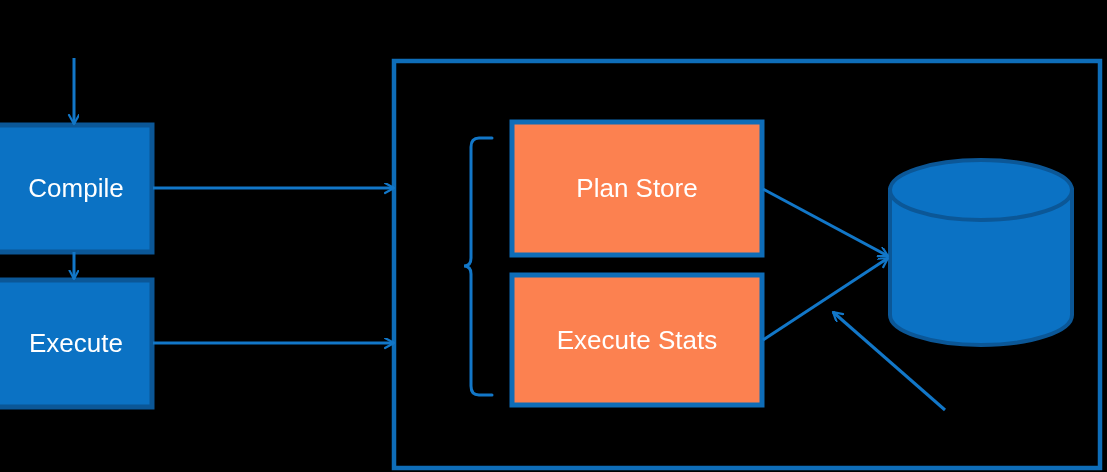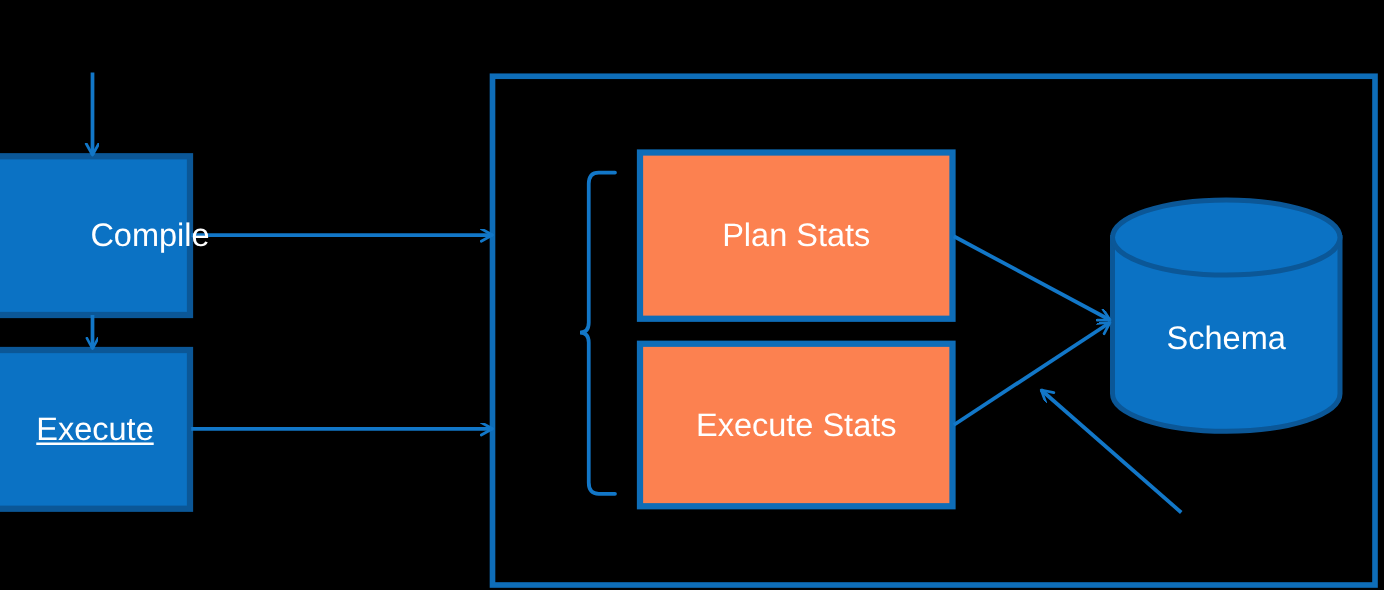--- a/index.html
+++ b/index.html
@@ -27,22 +27,22 @@
     display: flex;
     align-items: center;
     justify-content: center;
     color: #ffffff;
     font-family: "Liberation Sans", sans-serif;
     font-weight: 400;
     pointer-events: none;
     text-align: center;
     line-height: 1.18;
   }
-  .lbl-compile  { left: 0px;   top: 125px; width: 152px; height: 127px; font-size: 26px; padding-left: 44px; }
-  .lbl-execute  { left: 0px;   top: 280px; width: 152px; height: 127px; font-size: 26px; text-decoration: underline; }
+  .lbl-compile  { left: 0px;   top: 125px; width: 152px; height: 127px; font-size: 26px; }
+  .lbl-execute  { left: 0px;   top: 280px; width: 152px; height: 127px; font-size: 26px; }
   .lbl-plan     { left: 512px; top: 122px; width: 250px; height: 133px; font-size: 26px; }
   .lbl-runtime  { left: 512px; top: 275px; width: 250px; height: 130px; font-size: 26px; }
   .lbl-cyl      { left: 890px; top: 185px; width: 182px; height: 140px; font-size: 26px; }
 </style>
 </head>
 <body>
 
 <div id="canvas">
 
   <svg class="layer" viewBox="0 0 1107 472">
@@ -84,24 +84,23 @@
 
     <line x1="763" y1="340" x2="888" y2="258" stroke="#1277C8" stroke-width="3" marker-end="url(#arrowOpen)"></line>
 
     <line x1="945" y1="410" x2="833" y2="312" stroke="#1277C8" stroke-width="3" marker-end="url(#arrowOpen)"></line>
   </svg>
 
   <div class="node-label lbl-compile">Compile</div>
 
   <div class="node-label lbl-execute">Execute</div>
 
-  <div class="node-label lbl-plan">Plan Stats</div>
+  <div class="node-label lbl-plan">Plan Store</div>
 
   <div class="node-label lbl-runtime">Execute Stats</div>
 
   <div class="node-label lbl-cyl">
     <span>
       <br>
-      <span>Schema</span>
     </span>
   </div>
 
 </div>
 
 </body></html>

